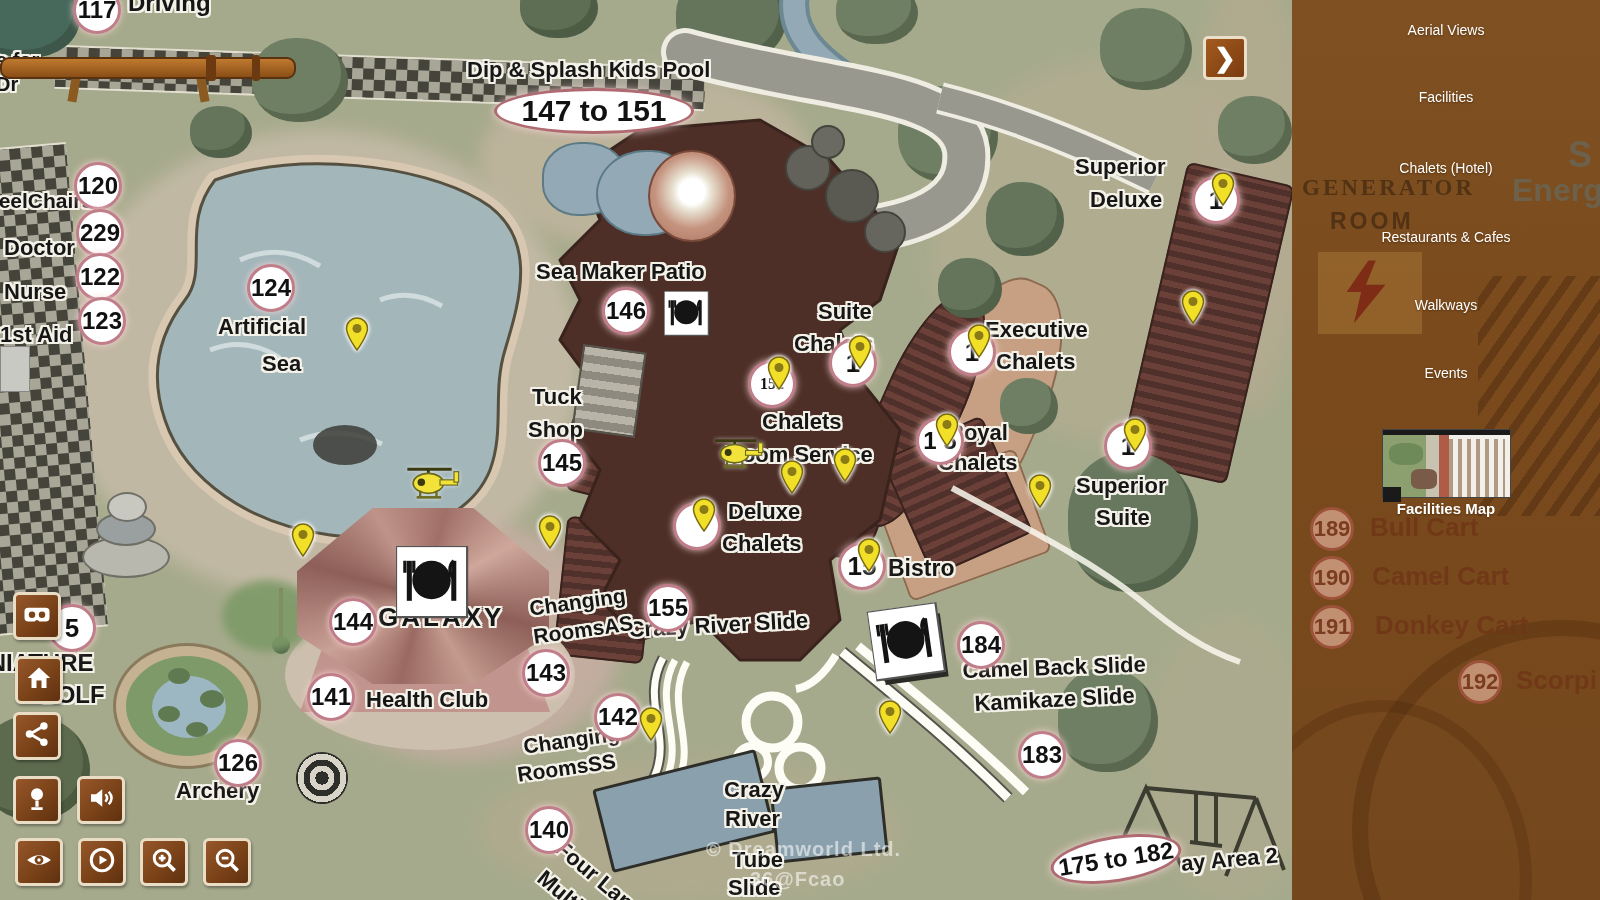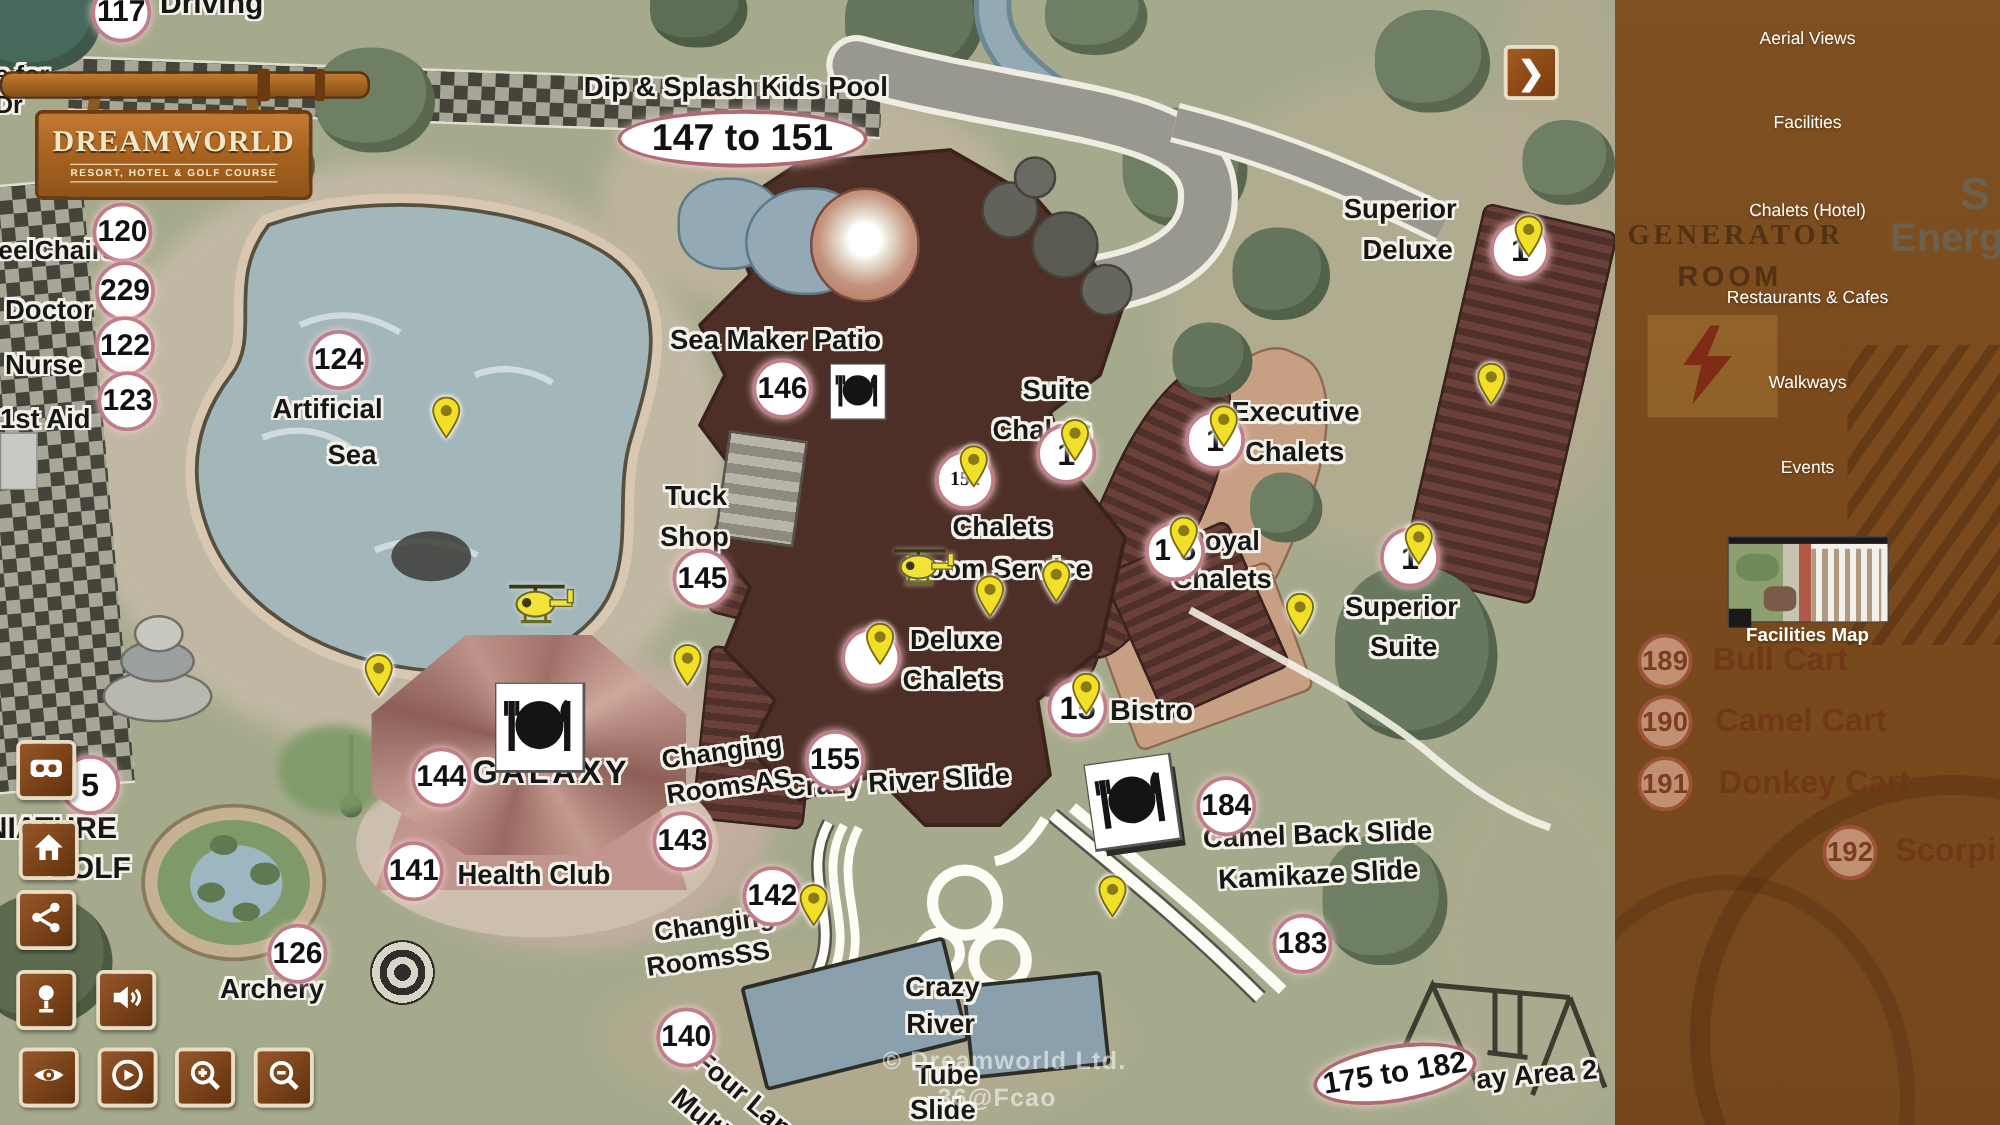--- a/index.html
+++ b/index.html
@@ -187,26 +187,20 @@
   <div class="tree" style="left:1218px;top:96px;width:74px;height:68px;background:#6f7f63;"></div>
 
   <div class="abs" style="left:0;top:346px;width:30px;height:46px;background:#c9c9c4;border:1px solid #888;z-index:4;"></div>
 
   <div class="abs" style="left:0;top:57px;width:296px;height:22px;z-index:62;
        background:linear-gradient(180deg,#c07a30,#8a4e16);border:2px solid #5a3210;border-radius:9px;"></div>
   <div class="abs" style="left:206px;top:55px;width:10px;height:26px;background:#6b3a10;z-index:63;border-radius:3px;"></div>
   <div class="abs" style="left:252px;top:55px;width:8px;height:26px;background:#6b3a10;z-index:63;border-radius:3px;"></div>
   <div class="abs" style="left:70px;top:72px;width:9px;height:30px;background:#8a5a20;transform:rotate(10deg);z-index:61;"></div>
   <div class="abs" style="left:198px;top:72px;width:9px;height:30px;background:#8a5a20;transform:rotate(-10deg);z-index:61;"></div>
-  <div class="abs" style="left:28px;top:88px;width:222px;height:72px;z-index:62;
-       background:linear-gradient(180deg,#c27a33 0%,#a8621f 50%,#8f5418 100%);border:3px solid #6b3c12;border-radius:6px;
-       display:flex;flex-direction:column;align-items:center;justify-content:center;">
-    <div style="font-family:'Liberation Serif',serif;font-weight:bold;font-size:24px;color:#f2e7c8;letter-spacing:1px;line-height:1;text-shadow:0 1px 1px #4a2a08;">DREAMWORLD</div>
-    <div style="font-size:8px;font-weight:bold;color:#f2e7c8;letter-spacing:1.2px;margin-top:5px;border-top:1px solid #e8d4b0;border-bottom:1px solid #e8d4b0;padding:2px 0;">RESORT, HOTEL &amp; GOLF COURSE</div>
-  </div>
 
   <div id="labels-layer">
       <div class="mlabel" style="left: 128px; top: -10px; font-size: 24px;">Driving</div>
       <div class="mlabel" style="left: -4px; top: 50px; font-size: 20px;">e for</div>
       <div class="mlabel" style="left: -4px; top: 74px; font-size: 20px;">Dr</div>
       <div class="mlabel" style="left: -34px; top: 190px; font-size: 21px;">WheelChairs</div>
       <div class="mlabel" style="left: 4px; top: 236px; font-size: 22px;">Doctor</div>
       <div class="mlabel" style="left: 4px; top: 280px; font-size: 22px;">Nurse</div>
       <div class="mlabel" style="left: 0px; top: 323px; font-size: 22px;">1st Aid</div>
       <div class="mlabel" style="left: 218px; top: 315px; font-size: 22px;">Artificial</div>
@@ -539,21 +533,21 @@
          background:repeating-linear-gradient(-55deg,rgba(60,30,10,.35) 0 8px,rgba(0,0,0,0) 8px 20px);"></div>
     <div class="abs" style="left:60px;top:620px;width:420px;height:420px;border-radius:50%;
          border:16px solid rgba(70,35,10,.3);"></div>
     <div class="abs" style="left:-60px;top:700px;width:300px;height:360px;border-radius:50%;
          border:12px solid rgba(70,35,10,.25);"></div>
     <div class="abs" style="left:26px;top:252px;width:104px;height:82px;background:rgba(190,140,70,.35);"></div>
     <svg class="abs" style="left:44px;top:258px;" width="60" height="68" viewBox="0 0 24 28">
       <path d="M13 1 L4 14 H10 L7 27 L20 11 H12 L16 1 Z" fill="#7e2c16"></path>
     </svg>
     <div class="sb-under" style="left:10px;top:175px;font-size:23px;letter-spacing:3px;font-family:Liberation Serif, serif;">GENERATOR</div>
-    <div class="sb-under" style="left:50px;top:208px;font-size:23px;letter-spacing:3px;">ROOM</div>
+    <div class="sb-under" style="left:38px;top:208px;font-size:23px;letter-spacing:3px;">ROOM</div>
     <div class="sb-under" style="left:220px;top:172px;font-size:32px;color:#6c6450;">Energ</div>
     <div class="sb-under" style="left:276px;top:134px;font-size:36px;color:#6c6450;">S</div>
     <div id="carts-layer">
         <div class="cart-circle" style="left: 18px; top: 507px;">189</div>
         <div class="cart-label" style="left: 78px; top: 512px;">Bull Cart</div>
         <div class="cart-circle" style="left: 18px; top: 556px;">190</div>
         <div class="cart-label" style="left: 80px; top: 561px;">Camel Cart</div>
         <div class="cart-circle" style="left: 18px; top: 605px;">191</div>
         <div class="cart-label" style="left: 83px; top: 610px;">Donkey Cart</div>
         <div class="cart-circle" style="left: 166px; top: 660px;">192</div>

